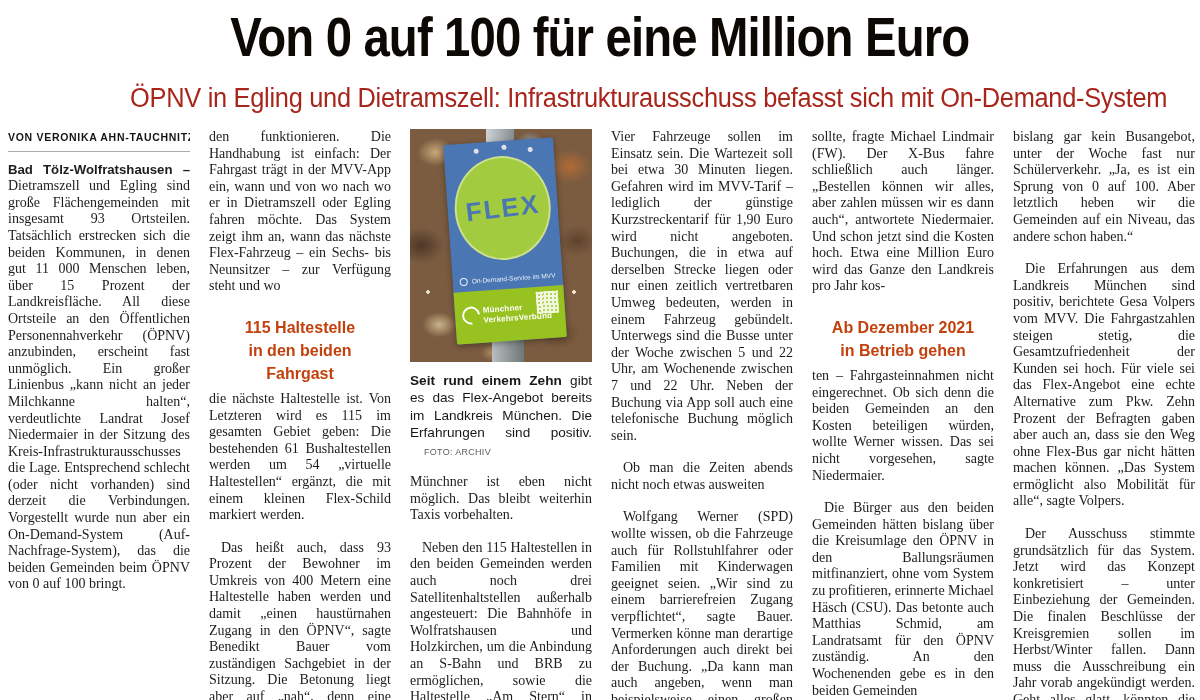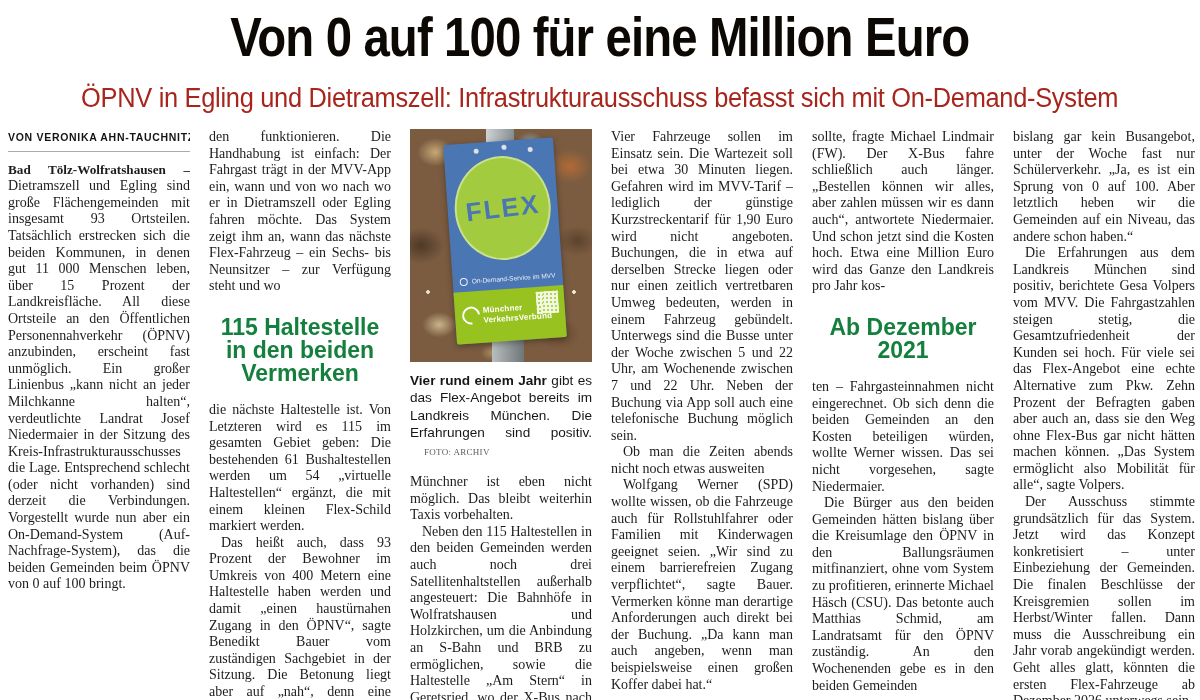--- a/index.html
+++ b/index.html
@@ -4,38 +4,38 @@
 <style>
   html,body{margin:0;padding:0;background:#ffffff;}
   .page{position:relative;width:1200px;height:700px;background:#ffffff;overflow:hidden;
         font-family:"Liberation Serif",serif;color:#1c1c1c;}
 
   .headline{text-align:center;margin:10px 0 0;line-height:1.0;}
   .headline span{display:inline-block;font-family:"Liberation Sans",sans-serif;font-weight:700;
         font-size:55px;letter-spacing:-1px;color:#0c0804;transform:scaleX(0.86);
         transform-origin:50% 50%;white-space:nowrap;}
 
-  .subheadline{text-align:center;margin-top:20px;line-height:1.0;}
+  .subheadline{text-align:right;margin-top:20px;line-height:1.0;}
   .subheadline span{display:inline-block;font-family:"Liberation Sans",sans-serif;font-weight:400;
         font-size:27px;color:#a8251c;transform:scaleX(0.94);transform-origin:50% 50%;
         white-space:nowrap;letter-spacing:-0.3px;}
 
   .columns{display:flex;gap:19px;padding:0 8px;margin-top:17px;height:572px;overflow:hidden;}
   .col{flex:0 0 182px;width:182px;font-size:14px;line-height:16.6px;text-align:justify;overflow:hidden;}
 
   .byline{font-family:"Liberation Sans",sans-serif;font-weight:700;font-size:10.5px;
         letter-spacing:0.7px;color:#141414;padding-bottom:5px;border-bottom:1px solid #ababab;
         margin-bottom:10px;text-align:left;white-space:nowrap;}
 
   p.para{margin:0;}
-  p.indent{text-indent:12px;}
-  .lead{font-family:Liberation Serif, serif;font-weight:700;font-size:13.2px;}
+  p.indent{text-indent:12px;margin-top:16px;}
+  .lead{font-family:Liberation Sans, sans-serif;font-weight:700;font-size:13.2px;}
 
-  .subhead{font-family:"Liberation Sans",sans-serif;font-weight:700;font-size:23px;
-        line-height:23px;text-align:center;margin:21px 4px 17px;color:#15803d;}
+  .subhead{font-family:"Liberation Sans",sans-serif;font-weight:700;font-size:16px;
+        line-height:23px;text-align:center;margin:21px 4px 6px;color:#c2410c;}
 
   figure.photo{margin:0 0 0;}
   .img-box{position:relative;width:182px;height:233px;overflow:hidden;background-color:#7b5c41;
     background-image:
       radial-gradient(26px 20px at 14% 10%, #c8a876 0%, rgba(200,168,118,0) 70%),
       radial-gradient(30px 24px at 88% 16%, #b16a35 0%, rgba(177,106,53,0) 70%),
       radial-gradient(20px 16px at 66% 6%, #93a0a8 0%, rgba(147,160,168,0) 70%),
       radial-gradient(34px 26px at 6% 50%, #4e3826 0%, rgba(78,56,38,0) 70%),
       radial-gradient(28px 22px at 92% 48%, #5d432c 0%, rgba(93,67,44,0) 70%),
       radial-gradient(24px 18px at 16% 84%, #c9b489 0%, rgba(201,180,137,0) 70%),
@@ -67,21 +67,21 @@
         border-radius:50%;border-right-color:transparent;transform:rotate(40deg);}
   .brand{position:absolute;left:28px;top:15px;color:#ffffff;font-family:"Liberation Sans",sans-serif;
         font-size:8px;line-height:9.5px;font-weight:700;letter-spacing:0.2px;}
   .qr{position:absolute;right:6px;top:5px;width:22px;height:22px;background-color:rgba(255,255,255,0.28);
         background-image:repeating-linear-gradient(0deg,#f2f7df 0 2px,transparent 2px 4px),
                          repeating-linear-gradient(90deg,#f2f7df 0 2px,transparent 2px 4px);}
 
   .caption{font-family:"Liberation Sans",sans-serif;font-size:13.6px;line-height:17.4px;
         color:#171717;text-align:justify;margin:10px 0 13px;}
   .caption .cap-lead{font-weight:700;}
-  .credit{font-size:9px;color:#5d5d5d;letter-spacing:0.3px;padding-left:14px;white-space:nowrap;font-family:Liberation Serif, serif;}
+  .credit{font-size:9px;color:#5d5d5d;letter-spacing:0.3px;padding-left:14px;white-space:nowrap;}
 </style>
 </head>
 <body>
 
 <div class="page">
 
   <h1 class="headline" style="margin:10px 0 12px;">
     <span>Von 0 auf 100 für eine Million Euro</span>
   </h1>
 
@@ -97,21 +97,21 @@
           <p class="para"><span class="lead">Bad Tölz-Wolfratshausen – </span>Dietramszell und Egling sind große Flächengemeinden mit insgesamt 93 Ortsteilen. Tatsächlich erstrecken sich die beiden Kommunen, in denen gut 11 000 Menschen leben, über 15 Prozent der Landkreisfläche. All diese Ortsteile an den Öffentlichen Personennahverkehr (ÖPNV) anzubinden, erscheint fast unmöglich. Ein großer Linienbus „kann nicht an jeder Milchkanne halten“, verdeutlichte Landrat Josef Niedermaier in der Sitzung des Kreis-Infrastrukturausschusses die Lage. Entsprechend schlecht (oder nicht vorhanden) sind derzeit die Verbindungen. Vorgestellt wurde nun aber ein On-Demand-System (Auf-Nachfrage-System), das die beiden Gemeinden beim ÖPNV von 0 auf 100 bringt.</p>
         </div>
     </div>
 
     <div class="col">
       <div>
           <p class="para">den funktionieren. Die Handhabung ist einfach: Der Fahrgast trägt in der MVV-App ein, wann und von wo nach wo er in Dietramszell oder Egling fahren möchte. Das System zeigt ihm an, wann das nächste Flex-Fahrzeug – ein Sechs- bis Neunsitzer – zur Verfügung steht und wo</p>
           <div class="subhead">
             <div>115 Haltestelle</div>
             <div>in den beiden</div>
-            <div>Vermerken</div>
+            <div>Fahrgast</div>
           </div>
           <p class="para">die nächste Haltestelle ist. Von Letzteren wird es 115 im gesamten Gebiet geben: Die bestehenden 61 Bushaltestellen werden um 54 „virtuelle Haltestellen“ ergänzt, die mit einem kleinen Flex-Schild markiert werden.</p>
           <p class="para indent">Das heißt auch, dass 93 Prozent der Bewohner im Umkreis von 400 Metern eine Haltestelle haben werden und damit „einen haustürnahen Zugang in den ÖPNV“, sagte Benedikt Bauer vom zuständigen Sachgebiet in der Sitzung. Die Betonung liegt aber auf „nah“, denn eine Beförderung von Haustür zu</p>
         </div>
     </div>
 
     <div class="col">
       <figure class="photo">
         <div class="img-box">
           <div class="pole-top"></div>
@@ -131,21 +131,21 @@
               <div class="brand-logo"></div>
               <div class="brand">
                 <div>Münchner</div>
                 <div>VerkehrsVerbund</div>
               </div>
               <div class="qr"></div>
             </div>
           </div>
         </div>
         <figcaption class="caption">
-          <span class="cap-lead">Vier rund einem Jahr</span><span> gibt es das Flex-Angebot bereits im Landkreis München. Die Erfahrungen sind positiv.</span>
+          <span class="cap-lead">Seit rund einem Zehn</span><span> gibt es das Flex-Angebot bereits im Landkreis München. Die Erfahrungen sind positiv.</span>
           <span class="credit">FOTO: ARCHIV</span>
         </figcaption>
       </figure>
       <div>
           <p class="para">Münchner ist eben nicht möglich. Das bleibt weiterhin Taxis vorbehalten.</p>
           <p class="para indent">Neben den 115 Haltestellen in den beiden Gemeinden werden auch noch drei Satellitenhaltstellen außerhalb angesteuert: Die Bahnhöfe in Wolfratshausen und Holzkirchen, um die Anbindung an S-Bahn und BRB zu ermöglichen, sowie die Haltestelle „Am Stern“ in Geretsried, wo der X-Bus nach Bad Tölz hält.</p>
         </div>
     </div>
 
     <div class="col">
@@ -154,20 +154,21 @@
           <p class="para indent">Ob man die Zeiten abends nicht noch etwas ausweiten</p>
           <p class="para indent">Wolfgang Werner (SPD) wollte wissen, ob die Fahrzeuge auch für Rollstuhlfahrer oder Familien mit Kinderwagen geeignet seien. „Wir sind zu einem barrierefreien Zugang verpflichtet“, sagte Bauer. Vermerken könne man derartige Anforderungen auch direkt bei der Buchung. „Da kann man auch angeben, wenn man beispielsweise einen großen Koffer dabei hat.“</p>
         </div>
     </div>
 
     <div class="col">
       <div>
           <p class="para">sollte, fragte Michael Lindmair (FW). Der X-Bus fahre schließlich auch länger. „Bestellen können wir alles, aber zahlen müssen wir es dann auch“, antwortete Niedermaier. Und schon jetzt sind die Kosten hoch. Etwa eine Million Euro wird das Ganze den Landkreis pro Jahr kos-</p>
           <div class="subhead">
             <div>Ab Dezember 2021</div>
+            <div>in Betrieb gehen</div>
           </div>
           <p class="para">ten – Fahrgasteinnahmen nicht eingerechnet. Ob sich denn die beiden Gemeinden an den Kosten beteiligen würden, wollte Werner wissen. Das sei nicht vorgesehen, sagte Niedermaier.</p>
           <p class="para indent">Die Bürger aus den beiden Gemeinden hätten bislang über die Kreisumlage den ÖPNV in den Ballungsräumen mitfinanziert, ohne vom System zu profitieren, erinnerte Michael Häsch (CSU). Das betonte auch Matthias Schmid, am Landratsamt für den ÖPNV zuständig. An den Wochenenden gebe es in den beiden Gemeinden</p>
         </div>
     </div>
 
     <div class="col">
       <div>
           <p class="para">bislang gar kein Busangebot, unter der Woche fast nur Schülerverkehr. „Ja, es ist ein Sprung von 0 auf 100. Aber letztlich heben wir die Gemeinden auf ein Niveau, das andere schon haben.“</p>
           <p class="para indent">Die Erfahrungen aus dem Landkreis München sind positiv, berichtete Gesa Volpers vom MVV. Die Fahrgastzahlen steigen stetig, die Gesamtzufriedenheit der Kunden sei hoch. Für viele sei das Flex-Angebot eine echte Alternative zum Pkw. Zehn Prozent der Befragten gaben aber auch an, dass sie den Weg ohne Flex-Bus gar nicht hätten machen können. „Das System ermöglicht also Mobilität für alle“, sagte Volpers.</p>

